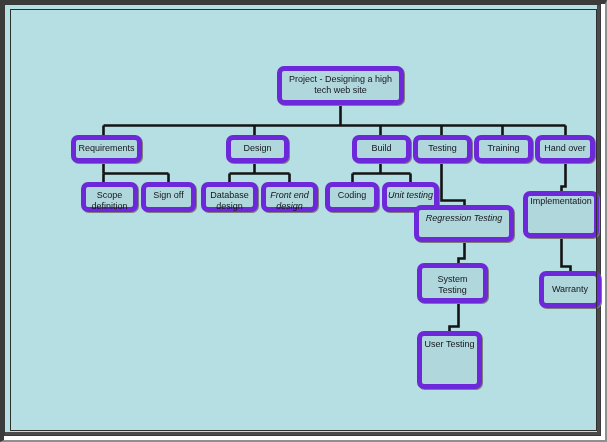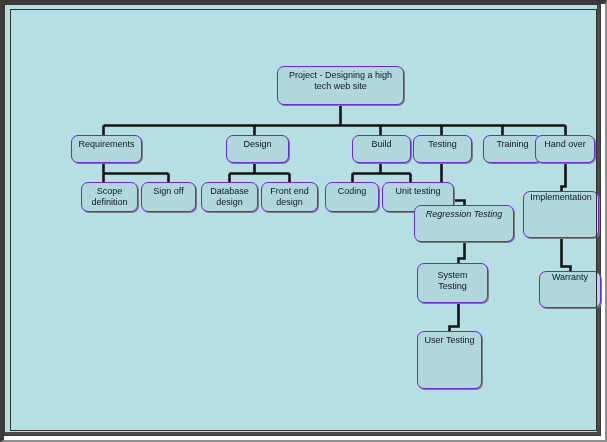--- a/index.html
+++ b/index.html
@@ -34,21 +34,21 @@
     pointer-events:none;
   }
   svg#wires{
     position:absolute; left:0; top:0; width:597px; height:432px;
     pointer-events:none;
   }
   .node{
     position:absolute;
     box-sizing:border-box;
     background:#b0d7dc;
-    border:1px solid #6d28d9;
+    border:5px solid #6d28d9;
     border-radius:7px;
     box-shadow:1px 1px 0 0 #7d7d7d;
     display:flex;
     align-items:flex-start;
     justify-content:center;
     padding-top:3px;
     font-size:9px;
     color:#12161c;
     line-height:11px;
     text-align:center;
@@ -109,58 +109,58 @@
   </div>
   <div class="node" style="left:221px;top:130px;width:63px;height:28px;">
     <span>Design</span>
   </div>
   <div class="node" style="left:347px;top:130px;width:59px;height:28px;">
     <span>Build</span>
   </div>
   <div class="node" style="left:408px;top:130px;width:59px;height:28px;">
     <span>Testing</span>
   </div>
-  <div class="node" style="left:469px;top:130px;width:59px;height:28px;margin-left:9px;">
+  <div class="node" style="left:469px;top:130px;width:59px;height:28px;">
     <span>Training</span>
   </div>
   <div class="node" style="left:530px;top:130px;width:60px;height:28px;">
     <span>Hand over</span>
   </div>
   <div class="node" style="left:76px;top:177px;width:57px;height:30px;">
     <span>Scope
 definition</span>
   </div>
   <div class="node" style="left:136px;top:177px;width:55px;height:30px;">
     <span>Sign off</span>
   </div>
   <div class="node" style="left:196px;top:177px;width:57px;height:30px;">
     <span>Database
 design</span>
   </div>
-  <div class="node" style="left:256px;top:177px;width:57px;height:30px;">
+  <div class="node" style="left:256px;top:177px;width:57px;height:30px;font-style:italic;">
     <span>Front end
 design</span>
   </div>
   <div class="node" style="left:320px;top:177px;width:54px;height:30px;">
     <span>Coding</span>
   </div>
-  <div class="node" style="left:377px;top:177px;width:72px;height:30px;">
+  <div class="node" style="left:377px;top:177px;width:57px;height:30px;font-style:italic;">
     <span>Unit testing</span>
   </div>
   <div class="node" style="left:409px;top:200px;width:100px;height:37px;font-style:italic;">
     <span>Regression Testing</span>
   </div>
   <div class="node" style="left:518px;top:186px;width:76px;height:47px;padding-top:0;">
     <span>Implementation</span>
   </div>
   <div class="node" style="left:412px;top:258px;width:71px;height:40px;padding-top:6px;">
     <span>System
 Testing</span>
   </div>
-  <div class="node" style="left:534px;top:266px;width:62px;height:37px;padding-top:0;text-align:center;">
+  <div class="node" style="left:534px;top:266px;width:62px;height:37px;padding-top:8px;text-align:center;">
     <span>Warranty</span>
   </div>
   <div class="node" style="left:412px;top:326px;width:65px;height:58px;">
     <span>User Testing</span>
   </div>
 </div>
 
 <div id="inner-line"></div>
 <div id="frame-outer"></div>
 

